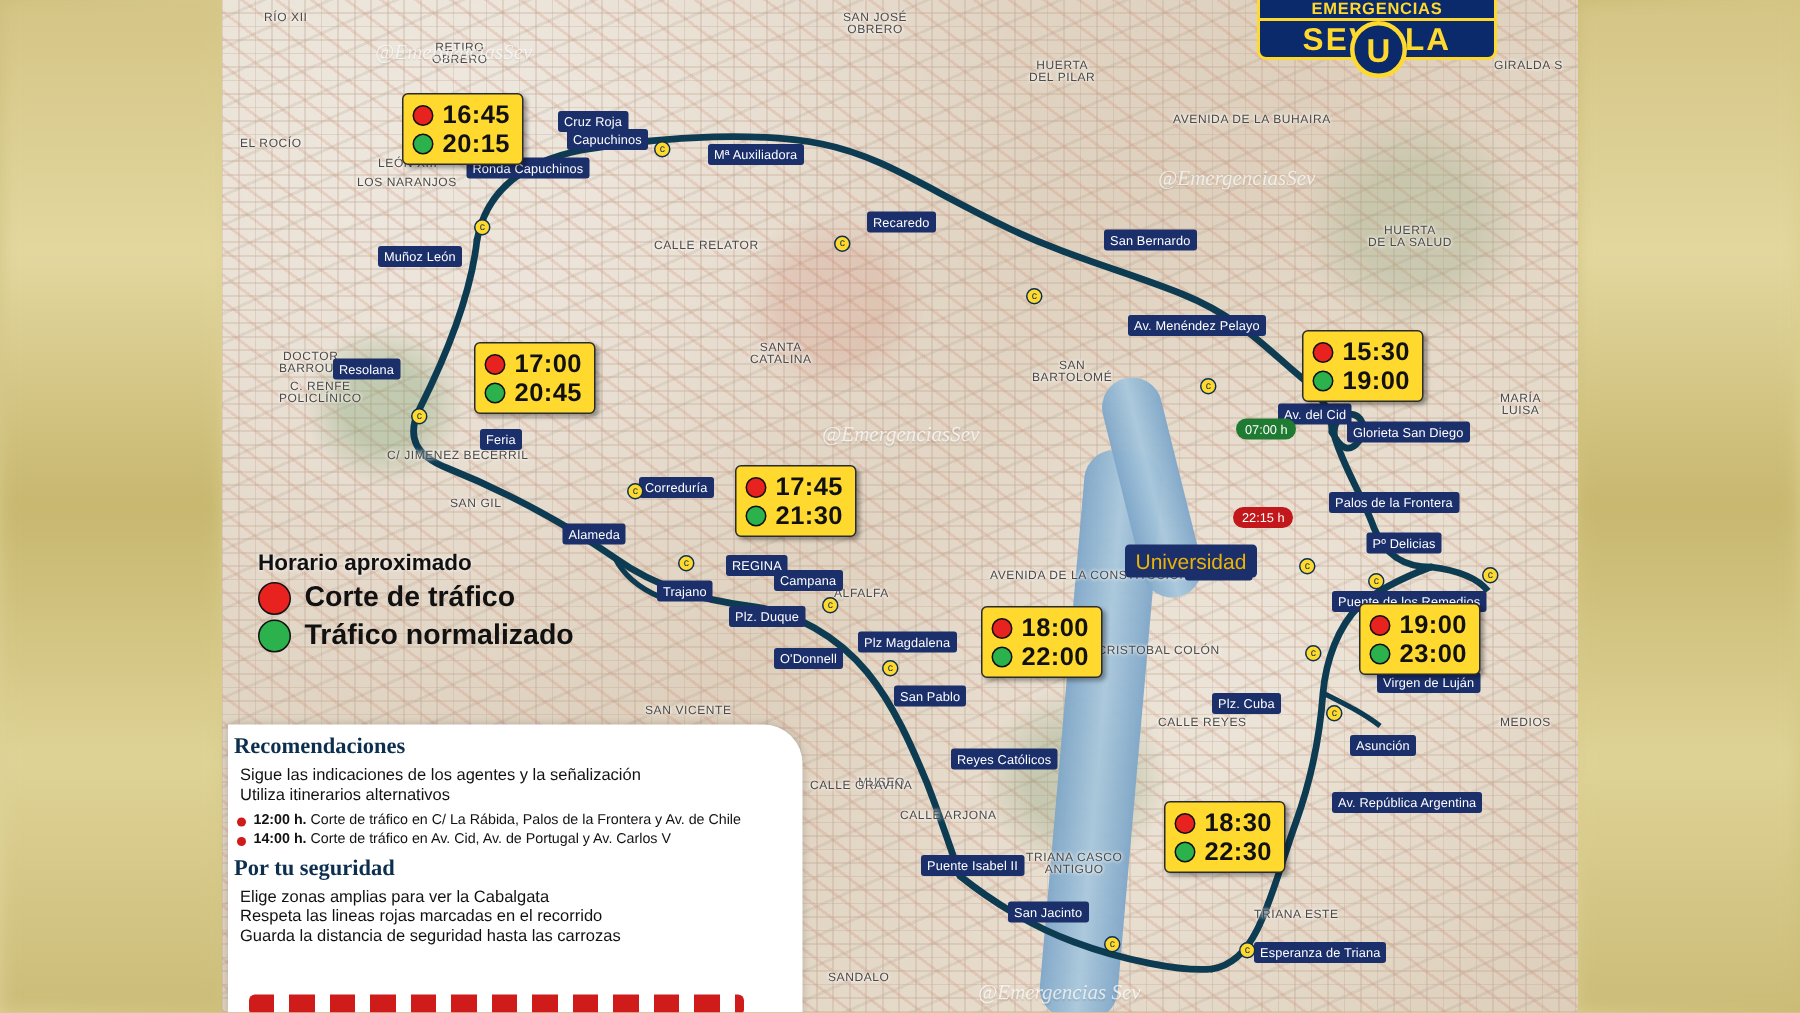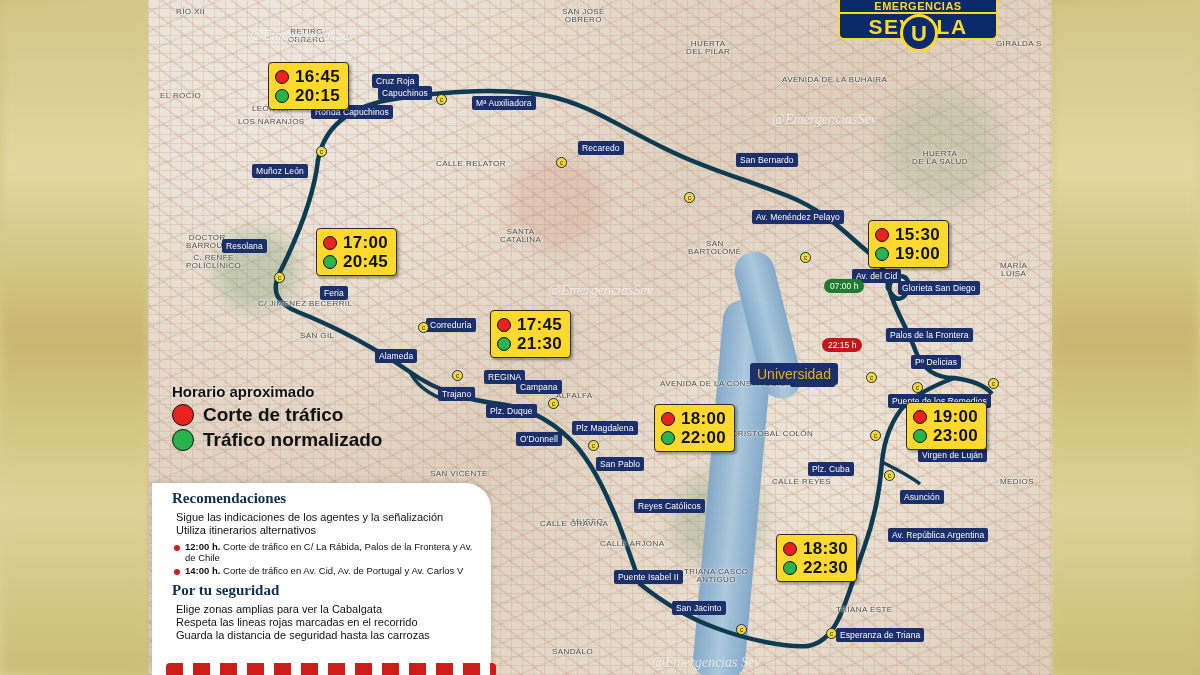--- a/index.html
+++ b/index.html
@@ -110,39 +110,39 @@
   }
 
   
   .marker {
     position:absolute; width:11px; height:11px; border-radius:50%;
     background:#ffd92e; border:1.5px solid #0d2f4f;
     font-size:7px; color:#0d2f4f; text-align:center; line-height:9px;
   }
 
   
-  #legend { position:absolute; left:172px; top:383px; width:290px; }
+  #legend { position:absolute; left:172px; top:367px; width:290px; }
   #legend .title {
     color:#111; font-weight:bold; font-size:15px; margin-bottom:4px;
     text-shadow:0 0 3px #fff;
   }
   #legend .lrow { display:flex; align-items:center; gap:9px; margin-bottom:3px; }
   #legend .lrow .bdot { width:22px; height:22px; border-radius:50%; border:1.5px solid #111; }
   #legend .lrow .bdot.red { background:#e8231f; }
   #legend .lrow .bdot.green { background:#2bb24c; }
   #legend .lrow .txt { font-weight:bold; font-size:19px; color:#111; }
 
   
   #rec {
-    position:absolute; left:152px; top:483px; width:339px; height:192px;
+    position:absolute; left:152px; top:483px; width:383px; height:192px;
     background:#fff;
     border-top-right-radius:26px;
     border-bottom-right-radius:0;
     box-shadow:0 0 6px rgba(0,0,0,.18);
-    padding:7px 14px 6px 20px;
+    padding:7px 14px 6px 4px;
   }
   #rec h3 {
     margin:0 0 4px 0; font-size:15px; color:#0d2f4f;
     font-family:"Liberation Serif", serif; font-weight:bold;
   }
   #rec .line { font-size:11px; color:#111; margin:0 0 1px 4px; }
   #rec .bullets { margin:5px 0 4px 2px; }
   #rec .b {
     display:flex; align-items:flex-start; gap:5px; margin-bottom:2px;
   }

